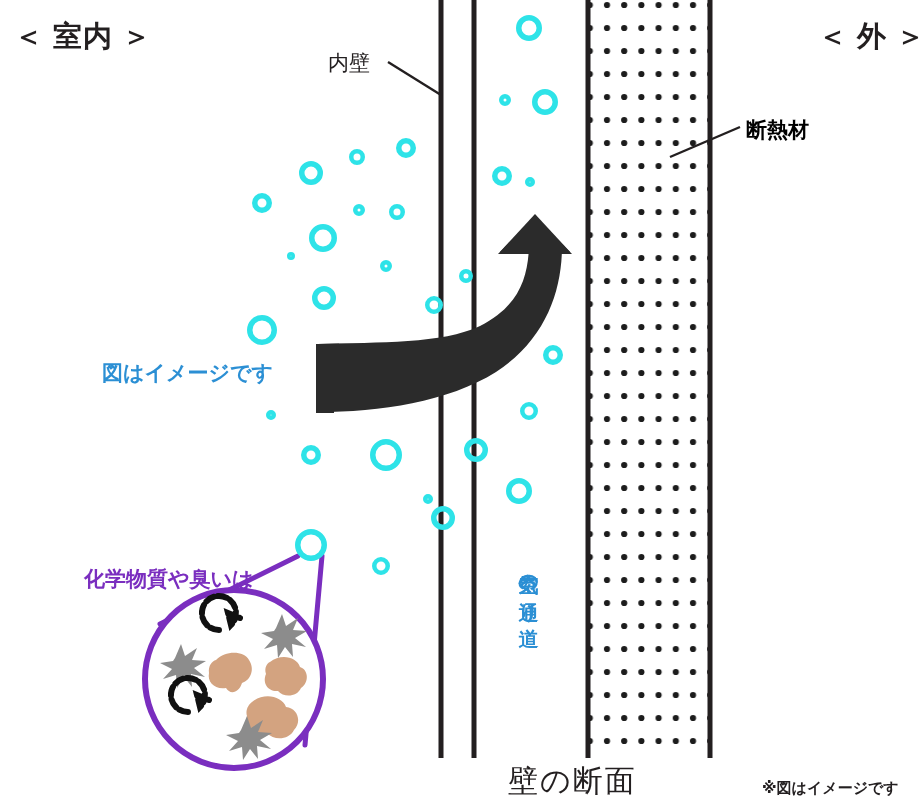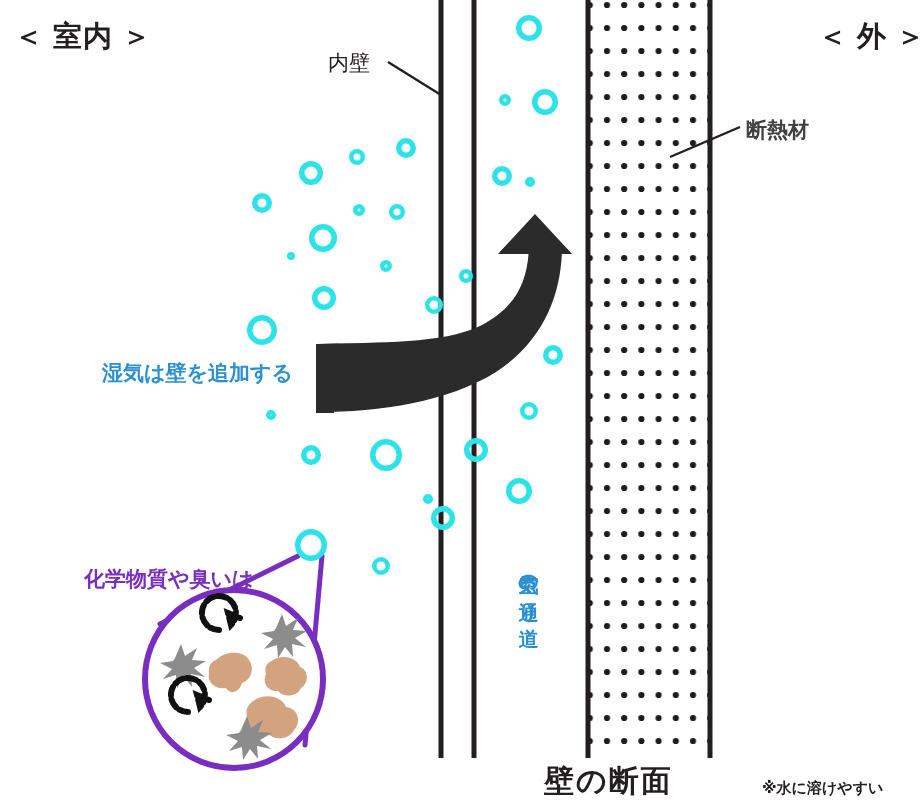--- a/index.html
+++ b/index.html
@@ -51,21 +51,21 @@
     top: 50px;
     font-size: 21px;
     font-weight: 400;
     color: #231f20;
   }
   .label-insulation {
     left: 746px;
     top: 117px;
     font-size: 21px;
     font-weight: 700;
-    color: #404040;
+    color: #000000;
   }
   .label-moisture {
     left: 102px;
     top: 360px;
     font-size: 21px;
     font-weight: 700;
     color: #2b8fd4;
   }
   .label-chem {
     left: 84px;
@@ -83,24 +83,23 @@
     font-weight: 700;
     color: #2b8fd4;
     writing-mode: vertical-rl;
     text-orientation: upright;
     letter-spacing: 2px;
   }
   .label-section {
     left: 508px;
     top: 762px;
     font-size: 30px;
-    font-weight: 700;
+    font-weight: 400;
     color: #231f20;
     letter-spacing: 2px;
-    margin-left: 36px;
   }
   .label-note {
     left: 762px;
     top: 779px;
     font-size: 15px;
     font-weight: 700;
     color: #231f20;
   }
 </style>
 </head>
@@ -207,25 +206,25 @@
   </svg>
 
   <div class="txt label-room">＜ 室内 ＞</div>
 
   <div class="txt label-out">＜ 外 ＞</div>
 
   <div class="txt label-innerwall">内壁</div>
 
   <div class="txt label-insulation">断熱材</div>
 
-  <div class="txt label-moisture">湿気は壁を追加する</div>
+  <div class="txt label-moisture">図はイメージです</div>
 
   <div class="txt label-chem">
     <div>化学物質や臭いは</div>
   </div>
 
   <div class="txt label-airway">空気の通り道</div>
 
   <div class="txt label-section">壁の断面</div>
 
-  <div class="txt label-note">※水に溶けやすい</div>
+  <div class="txt label-note">※図はイメージです</div>
 
 </div>
 
 </body></html>

